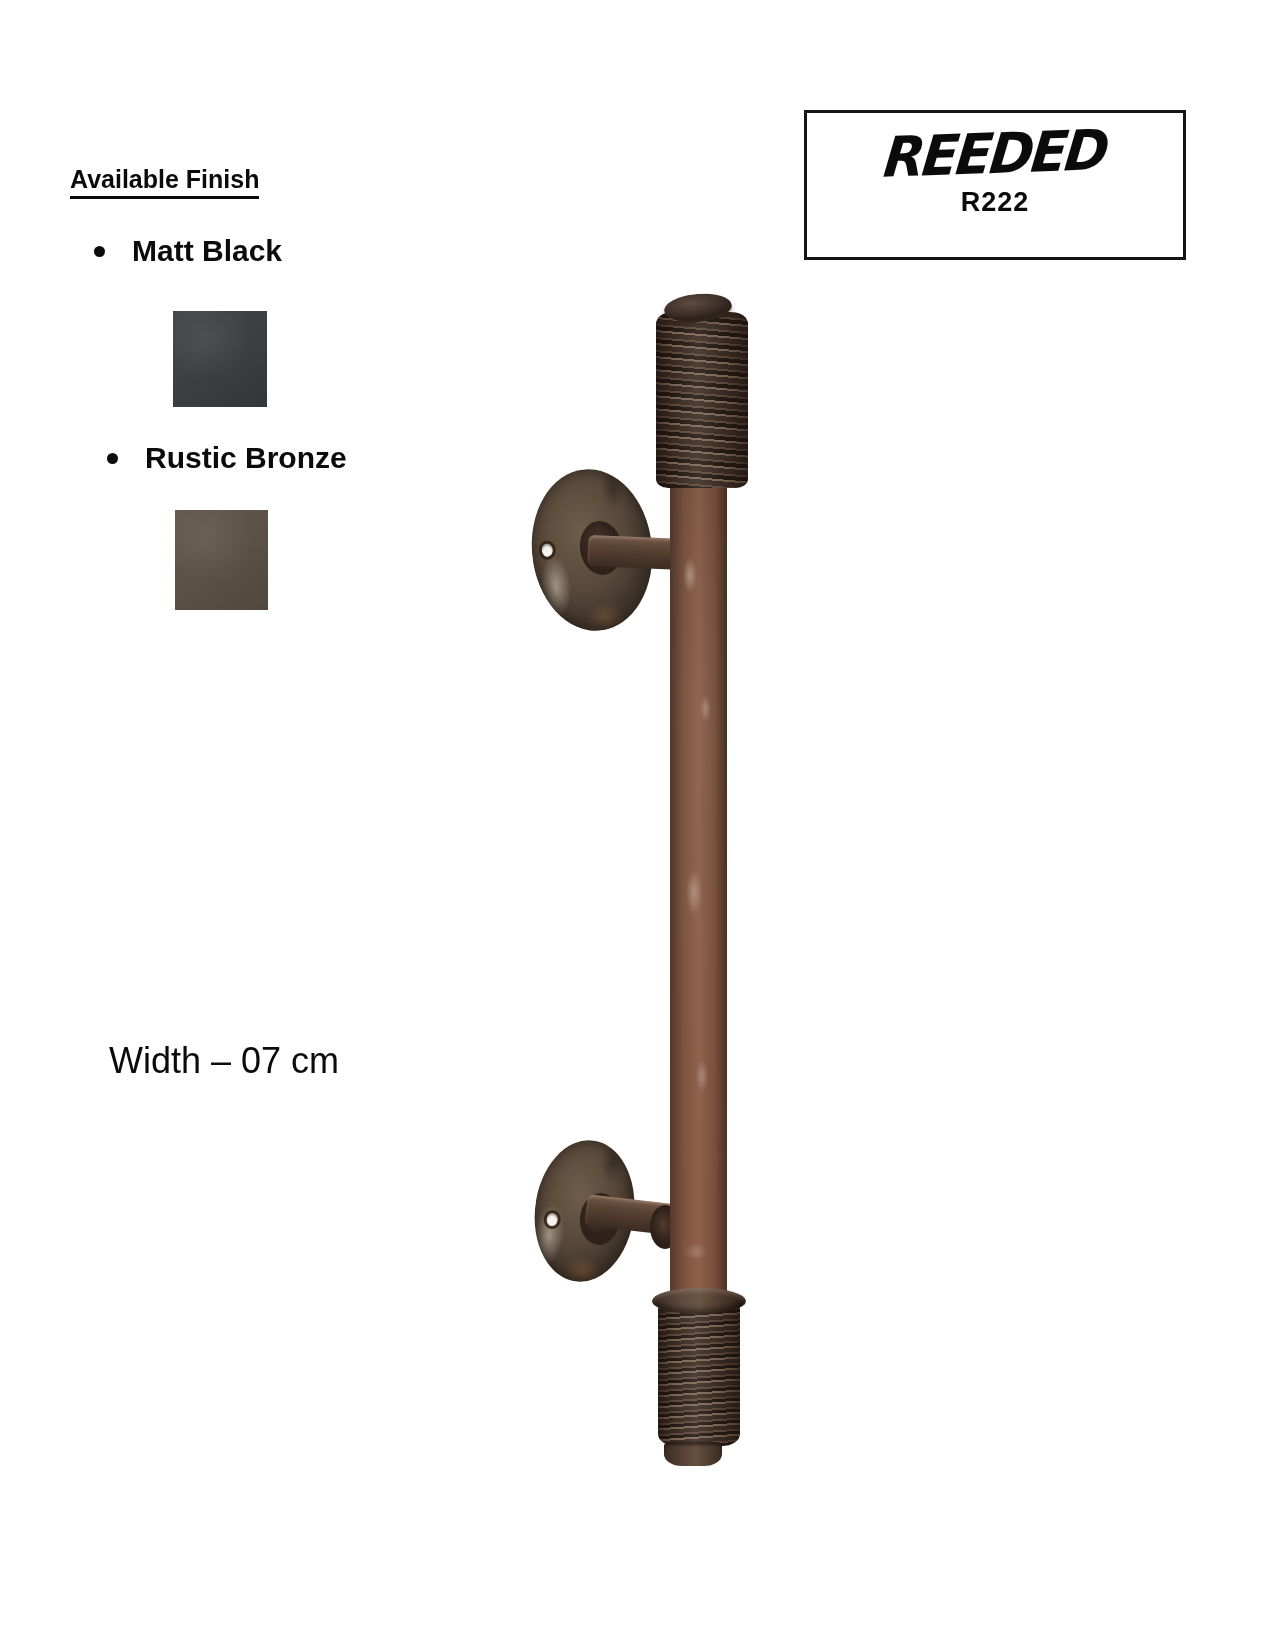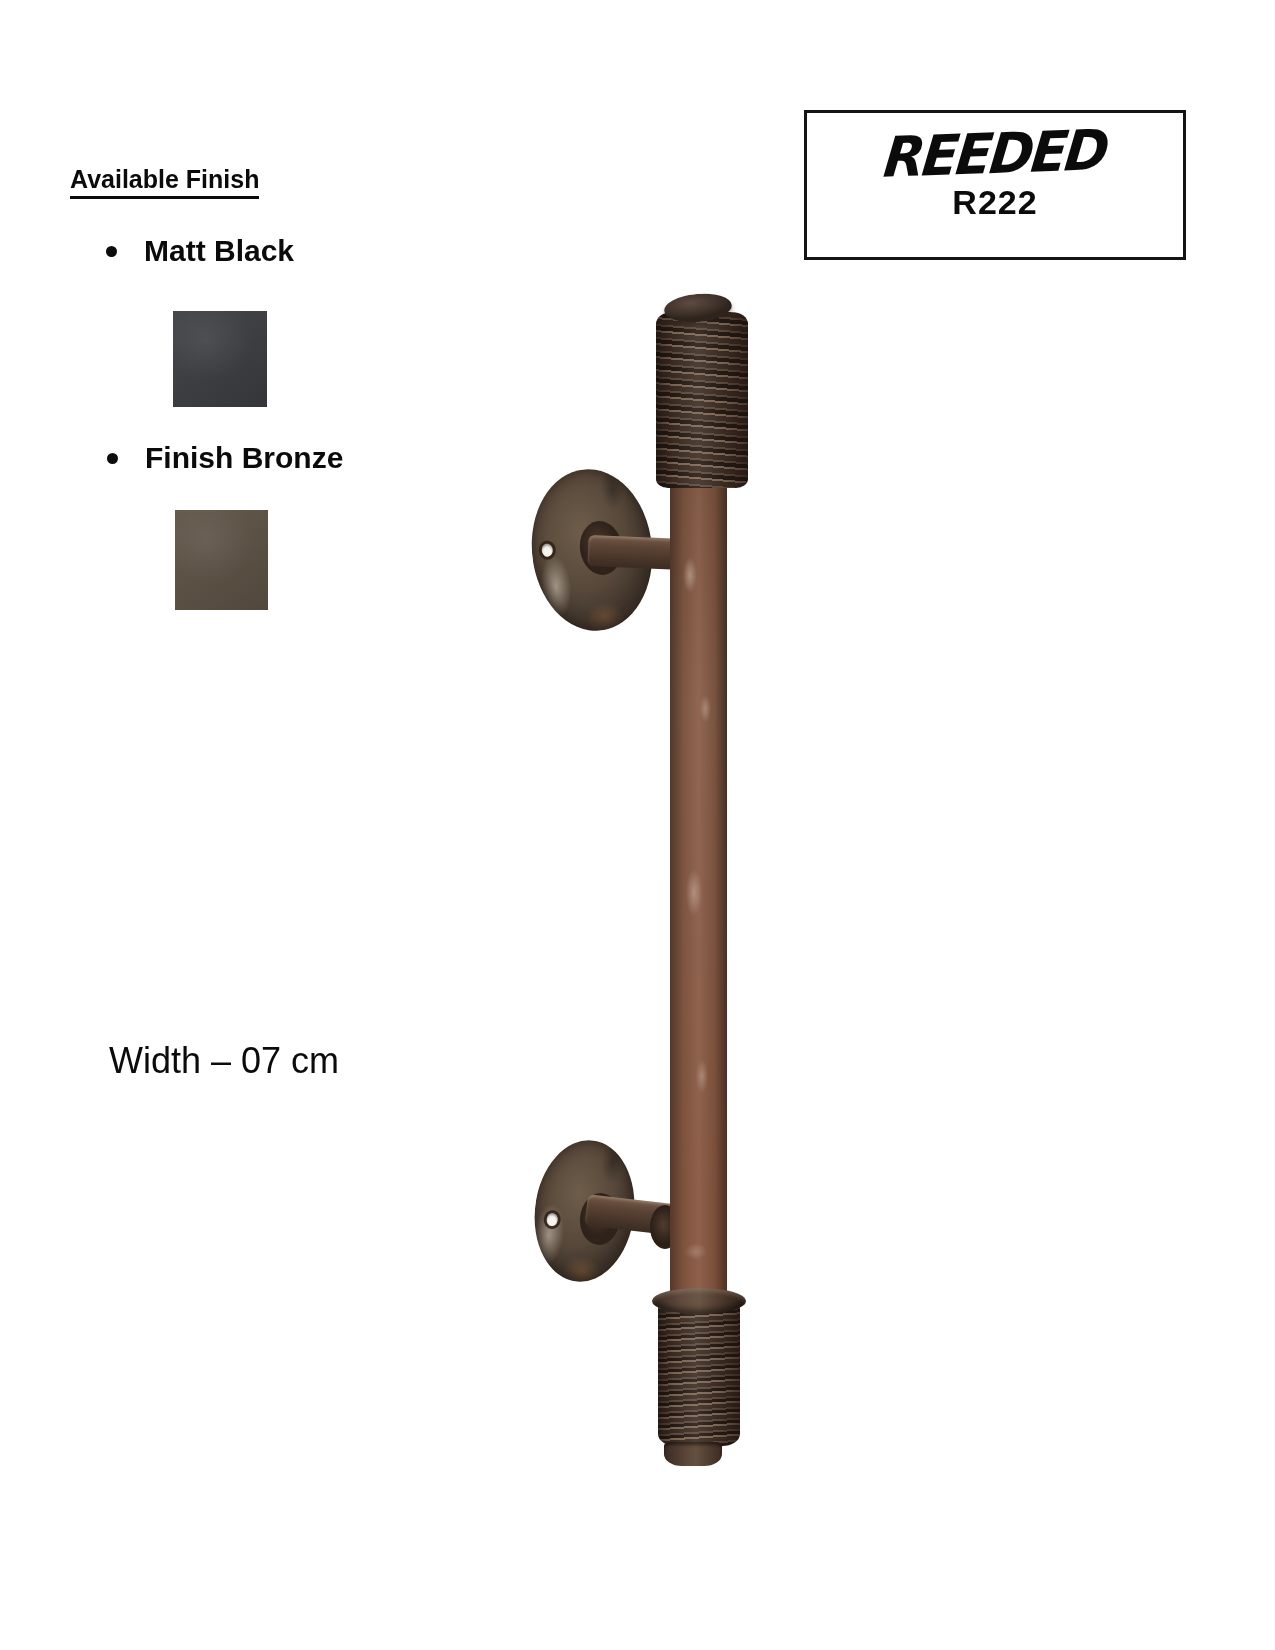--- a/index.html
+++ b/index.html
@@ -12,33 +12,33 @@
   .title-box{
     position:absolute;left:804px;top:110px;width:382px;height:150px;
     border:3px solid #141414;box-sizing:border-box;text-align:center;background:#fff;
   }
   .product-name{
     margin-top:10px;font-family:"DejaVu Sans",sans-serif;
     font-size:56px;font-weight:bold;font-style:italic;letter-spacing:-3px;line-height:62px;
     display:inline-block;transform:skewX(-8deg) rotate(-2deg) scaleX(.95);
   }
   .product-code{
-    font-size:34px;font-weight:bold;line-height:30px;margin-top:2px;letter-spacing:1px;
+    font-size:27px;font-weight:bold;line-height:30px;margin-top:2px;letter-spacing:1px;
   }
 
   
   .finish-heading{
     position:absolute;left:70px;top:165px;font-size:25px;font-weight:bold;
   }
   .u{display:inline-block;border-bottom:3px solid #0b0b0b;padding-bottom:2px;}
   .finish-row{
     position:absolute;display:flex;align-items:center;gap:27px;
     font-size:30px;font-weight:bold;
   }
-  .finish-row.matt{left:106px;top:234px;}
+  .finish-row.matt{left:94px;top:234px;}
   .finish-row.bronze{left:107px;top:441px;}
   .bullet{width:11px;height:11px;border-radius:50%;background:#0c0c0c;flex:0 0 auto;}
   .swatch{
     position:absolute;
     background-image:
       radial-gradient(70% 60% at 35% 30%, rgba(255,255,255,.07), rgba(255,255,255,0) 70%),
       linear-gradient(145deg, rgba(255,255,255,.05), rgba(0,0,0,.12));
   }
   .swatch.matt{left:173px;top:311px;width:94px;height:96px;}
   .swatch.bronze{left:175px;top:510px;width:93px;height:100px;}
@@ -158,21 +158,21 @@
   </div>
 
   <div class="finish-row matt">
     <span class="bullet"></span>
     <span>Matt Black</span>
   </div>
   <div class="swatch matt" style="background-color: rgb(59, 61, 64);"></div>
 
   <div class="finish-row bronze">
     <span class="bullet"></span>
-    <span>Finish Bronze</span>
+    <span>Rustic Bronze</span>
   </div>
   <div class="swatch bronze" style="background-color: rgb(93, 81, 68);"></div>
 
   <div class="spec-block">
     <div class="spec-line">Width – 07 cm</div>
   </div>
 
   <div class="photo">
     <div class="plate top">
       <div class="hole"></div>

